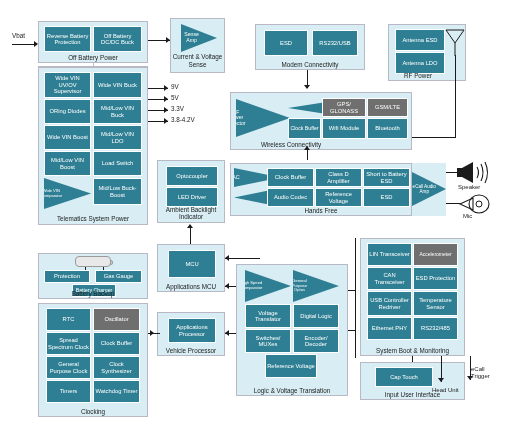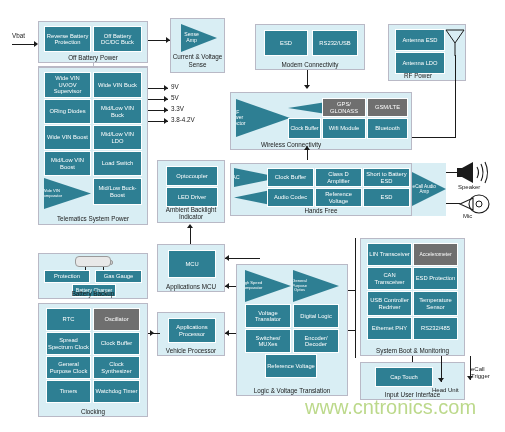--- a/index.html
+++ b/index.html
@@ -361,15 +361,14 @@
   <div class="line vline" style="left:412px;top:356px;height:6px;"></div>
 
   <div class="line vline" style="left:470px;top:356px;height:24px;"></div>
   <div class="arrow-d" style="left:467px;top:376px;"></div>
   <div class="txt" style="left:471px;top:366px;font-size:6px;line-height:7px;white-space:normal;width:26px;">eCall Trigger</div>
 
   <div class="line vline" style="left:441px;top:356px;height:26px;"></div>
   <div class="arrow-d" style="left:438px;top:378px;"></div>
   <div class="txt" style="left:432px;top:387px;font-size:6px;">Head Unit</div>
 
-  <div class="watermark">www.cntronics.com</div>
 
 </div>
 
 </body></html>

